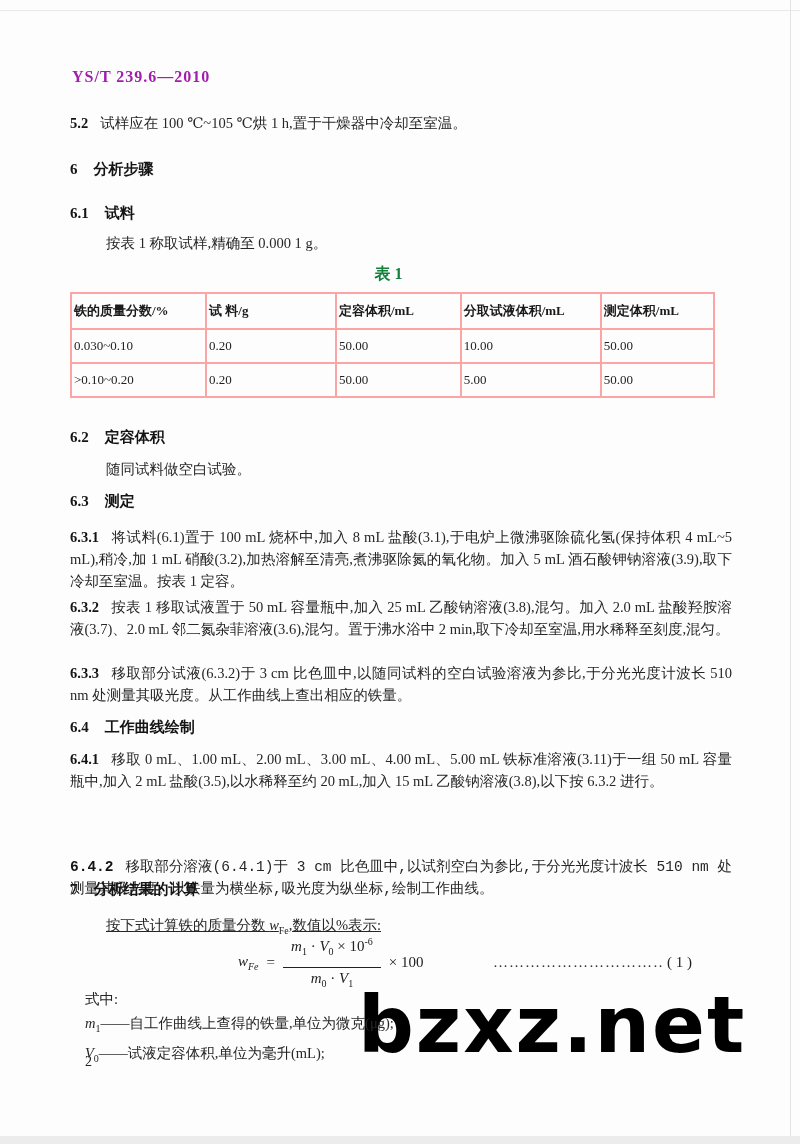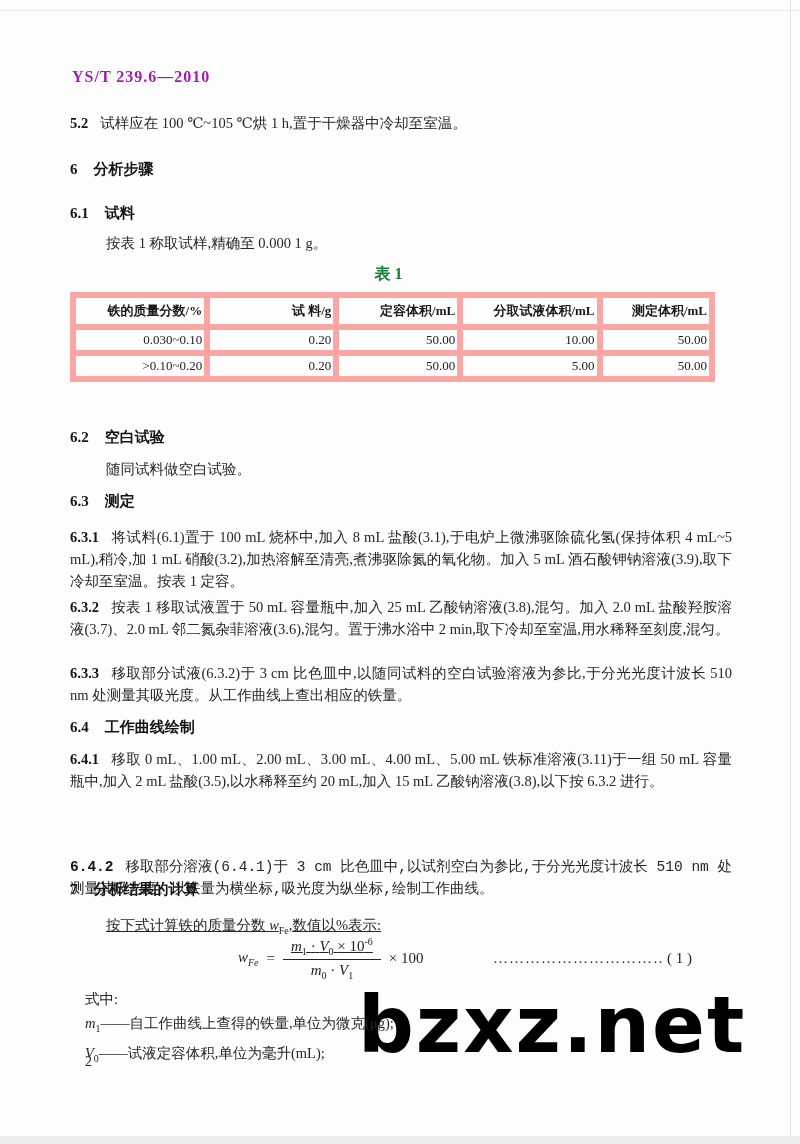--- a/index.html
+++ b/index.html
@@ -12,31 +12,31 @@
 
   .blk { position:absolute; left:70px; width:662px; font-size:14.5px; line-height:22px; text-align:justify; }
   .heading { font-weight:bold; color:#141414; font-size:15px; text-align:left; }
   .heading .sec-num { margin-right:16px; }
   .clause-num { font-weight:bold; color:#141414; margin-right:12px; }
   .indent1 { padding-left:36px; text-align:left; }
   .doc-header { position:absolute; left:72px; top:68px; font-size:16px; font-weight:bold; color:#a21caf; letter-spacing:1px; }
 
   .tbl-title { position:absolute; left:66px; top:264px; width:645px; text-align:center; font-weight:bold; font-size:16px; color:#15803d; }
   table.t1 { position:absolute; left:70px; top:292px; width:645px; border-collapse:collapse; font-size:13px; color:#222; }
-  table.t1 th, table.t1 td { border:6px solid #fca5a5; text-align:right; padding:0 2px; font-weight:normal; }
+  table.t1 th, table.t1 td { border:2px solid #fca5a5; text-align:left; padding:8px 2px; font-weight:normal; }
   table.t1 th { height:32px; font-weight:bold; color:#1a1a1a; }
   table.t1 td { height:26px; }
   table.t1 { border:2px solid #333; }
   table.t1 thead tr { border-bottom:1.5px solid #333; }
 
   .formula-row { position:absolute; left:70px; top:936px; width:622px; display:flex; align-items:center; font-size:15px; color:#222; }
   .f-lhs { margin-left:168px; font-style:italic; }
   .f-eq { margin:0 8px; }
   .frac { display:inline-flex; flex-direction:column; text-align:center; vertical-align:middle; }
-  .frac .num { display:block; border-bottom:1px solid #222; padding:0 8px 2px;text-decoration:underline; }
+  .frac .num { display:block; border-bottom:1px solid #222; padding:0 8px 10px; }
   .frac .den { display:block; padding-top:2px; }
   .f-var { font-style:italic; }
   sub, sup { font-size:10px; }
   .f-x100 { margin-left:8px; }
   .f-dots { margin-left:auto; letter-spacing:1px; color:#333; overflow:hidden; white-space:nowrap; max-width:170px; }
   .f-eqno { margin-left:4px; }
 
   .where-blk { position:absolute; left:85px; width:600px; font-size:14.5px; line-height:22px; }
   .where-line { margin-top:2px; }
   .page-num { position:absolute; left:85px; top:1054px; font-size:14px; color:#222; }
@@ -96,21 +96,21 @@
         <td>&gt;0.10~0.20</td>
         <td>0.20</td>
         <td>50.00</td>
         <td>5.00</td>
         <td>50.00</td>
       </tr>
     </tbody>
   </table>
 
   <div class="blk heading" style="top:426px;">
-    <span class="sec-num">6.2</span><span>空白试验</span>
+    <span class="sec-num">6.2</span><span>定容体积</span>
   </div>
   <div class="blk indent1" style="top:458px;">随同试料做空白试验。</div>
 
   <div class="blk heading" style="top:490px;">
     <span class="sec-num">6.3</span><span>测定</span>
   </div>
 
   <div class="blk" style="top:510px;margin-top:16px;">
     <span class="clause-num">6.3.1</span><span>将试料(6.1)置于 100 mL 烧杯中,加入 8 mL 盐酸(3.1),于电炉上微沸驱除硫化氢(保持体积 4 mL~5 mL),稍冷,加 1 mL 硝酸(3.2),加热溶解至清亮,煮沸驱除氮的氧化物。加入 5 mL 酒石酸钾钠溶液(3.9),取下冷却至室温。按表 1 定容。</span>
   </div>

